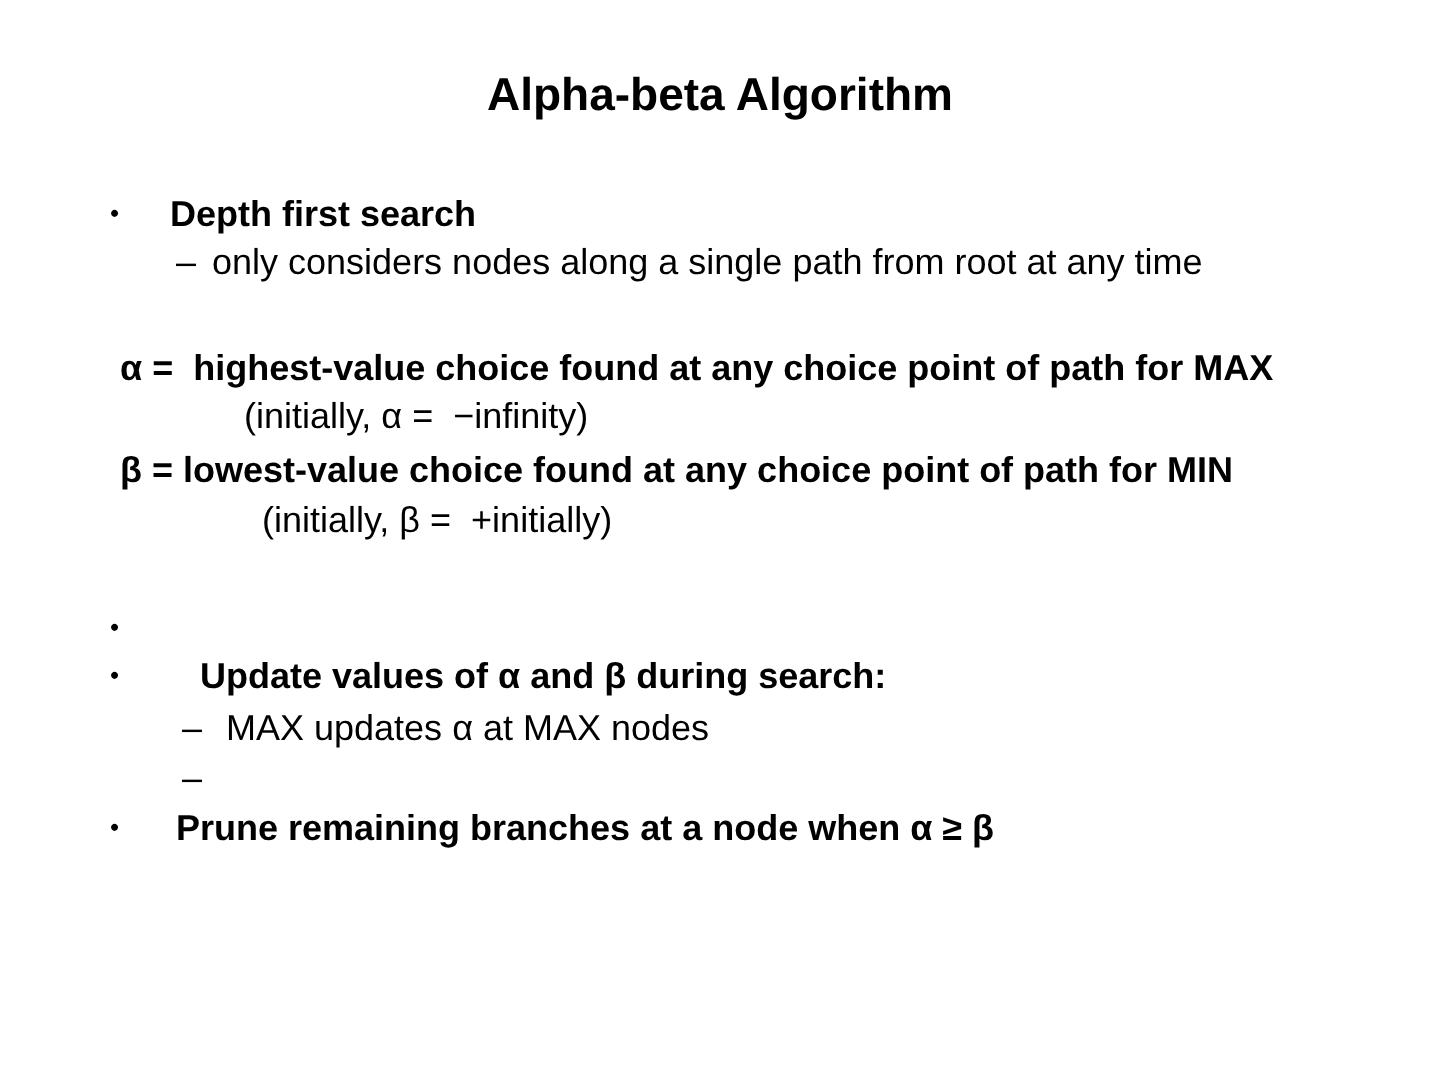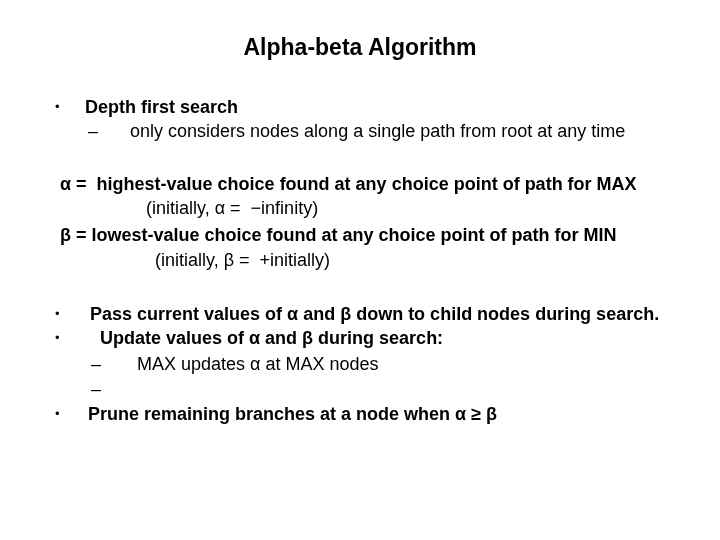--- a/index.html
+++ b/index.html
@@ -49,21 +49,21 @@
     font-size: 18px;
   }
   .line .text {
     position: absolute;
     top: 0;
     line-height: 26px;
     white-space: pre;
     text-align: center;
   }
   .bold { font-weight: bold; }
-  .regular { font-weight: normal; margin-left: 24px; }
+  .regular { font-weight: normal; }
 
   
   .l0  { top: 94px; }
   .l1  { top: 118px; }
   .l2  { top: 171px; }
   .l3  { top: 195px; }
   .l4  { top: 222px; }
   .l5  { top: 247px; }
   .l6  { top: 301px; }
   .l7  { top: 325px; }
@@ -99,21 +99,20 @@
   <div class="line l4">
     <span class="text bold" style="left:60px">β = lowest-value choice found at any choice point of path for MIN</span>
   </div>
 
   <div class="line l5">
     <span class="text regular" style="left:131px">(initially, β =  +initially)</span>
   </div>
 
   <div class="line l6">
     <span class="marker bullet-glyph" style="left:55px">•</span>
-    <span class="text bold" style="left:90px">Pass current values of α and β down to child nodes during search.</span>
   </div>
 
   <div class="line l7">
     <span class="marker bullet-glyph" style="left:55px">•</span>
     <span class="text bold" style="left:100px">Update values of α and β during search:</span>
   </div>
 
   <div class="line l8">
     <span class="marker dash-glyph" style="left:91px">–</span>
     <span class="text regular" style="left:113px">MAX updates α at MAX nodes</span>

